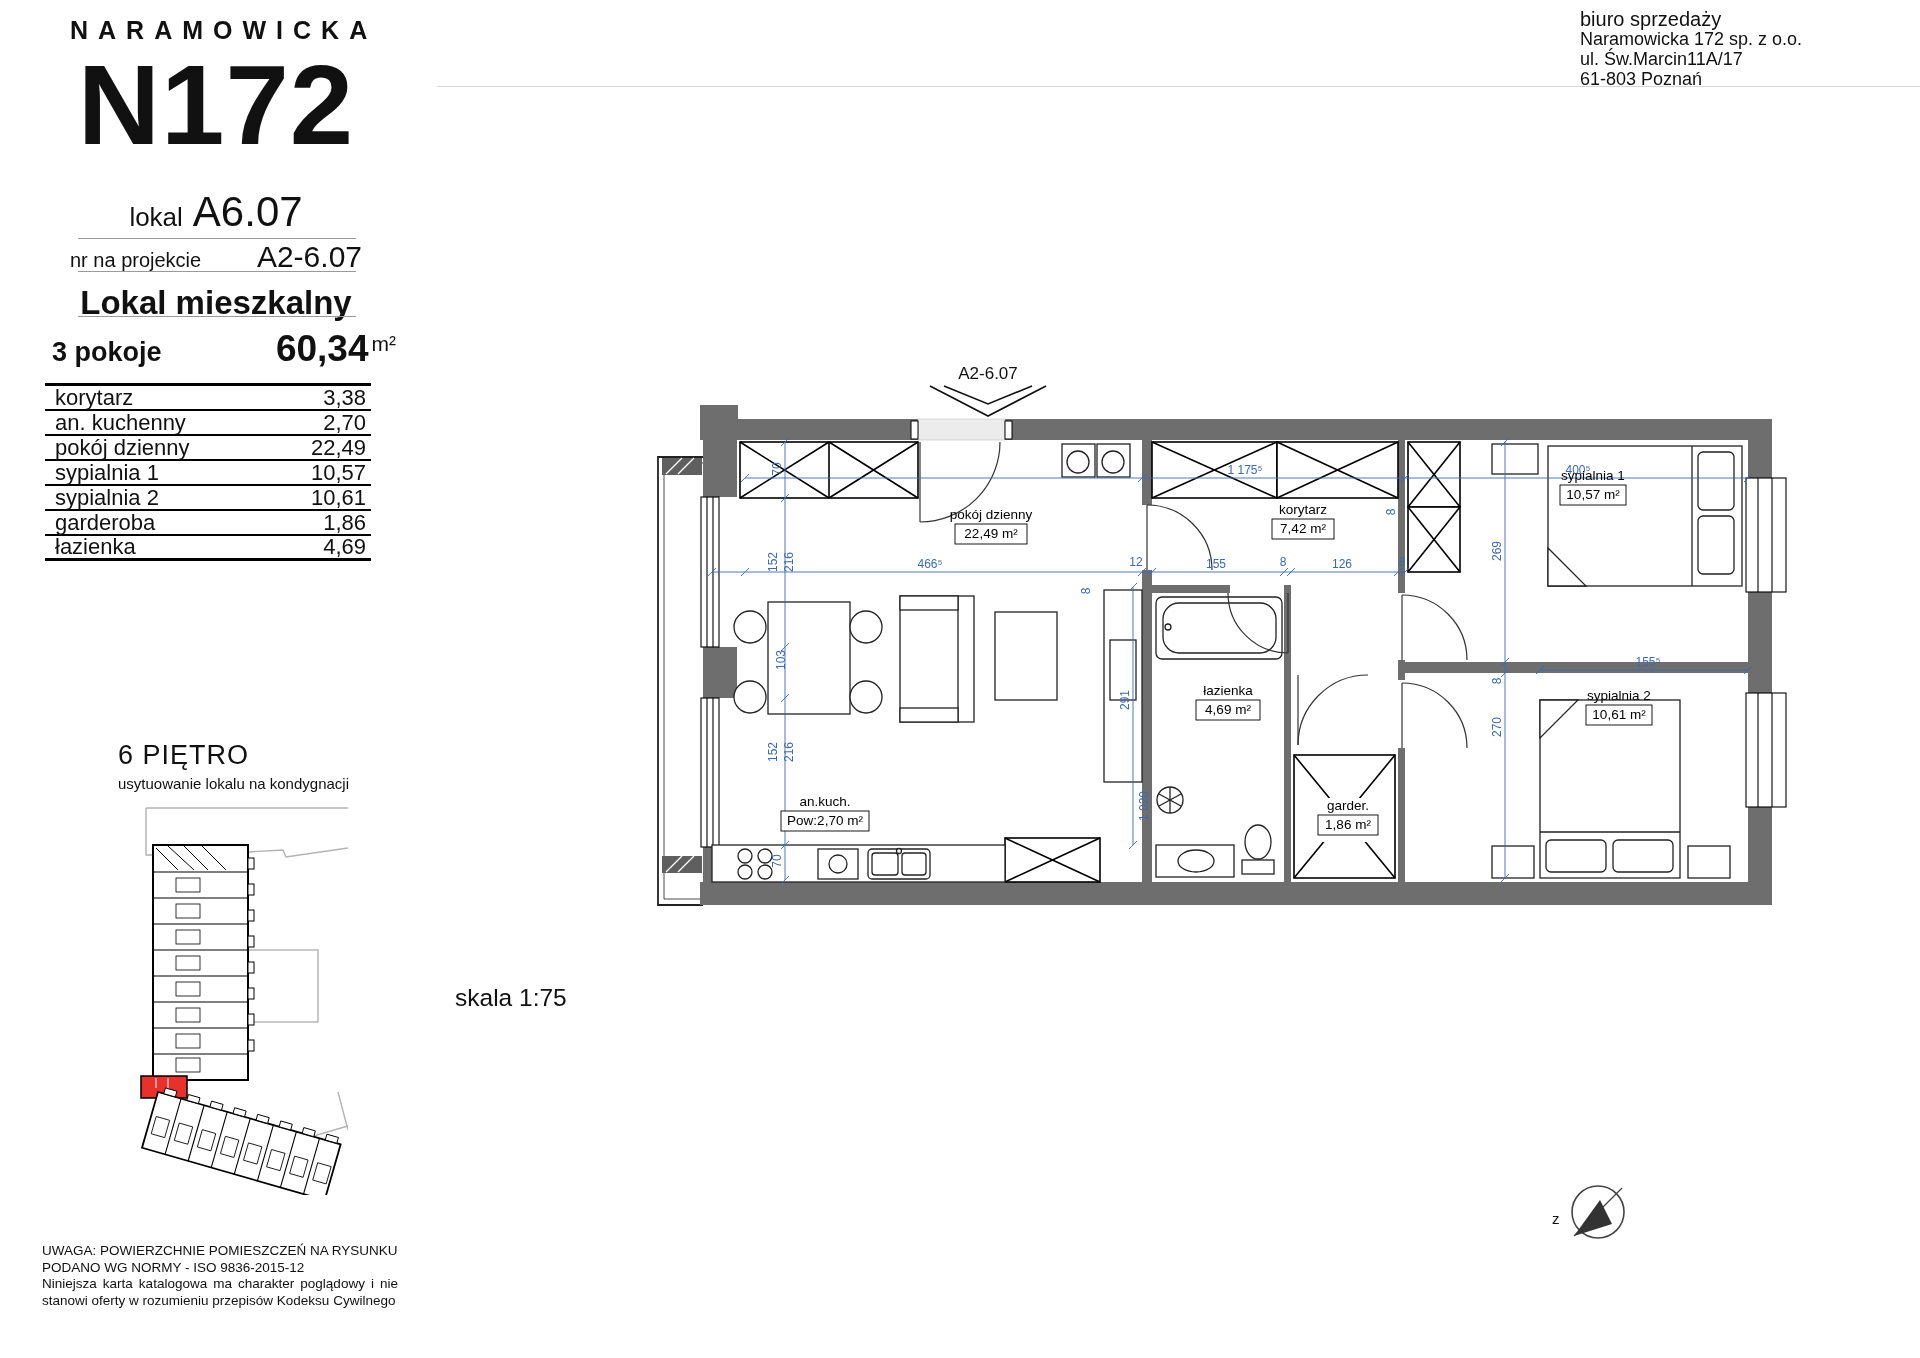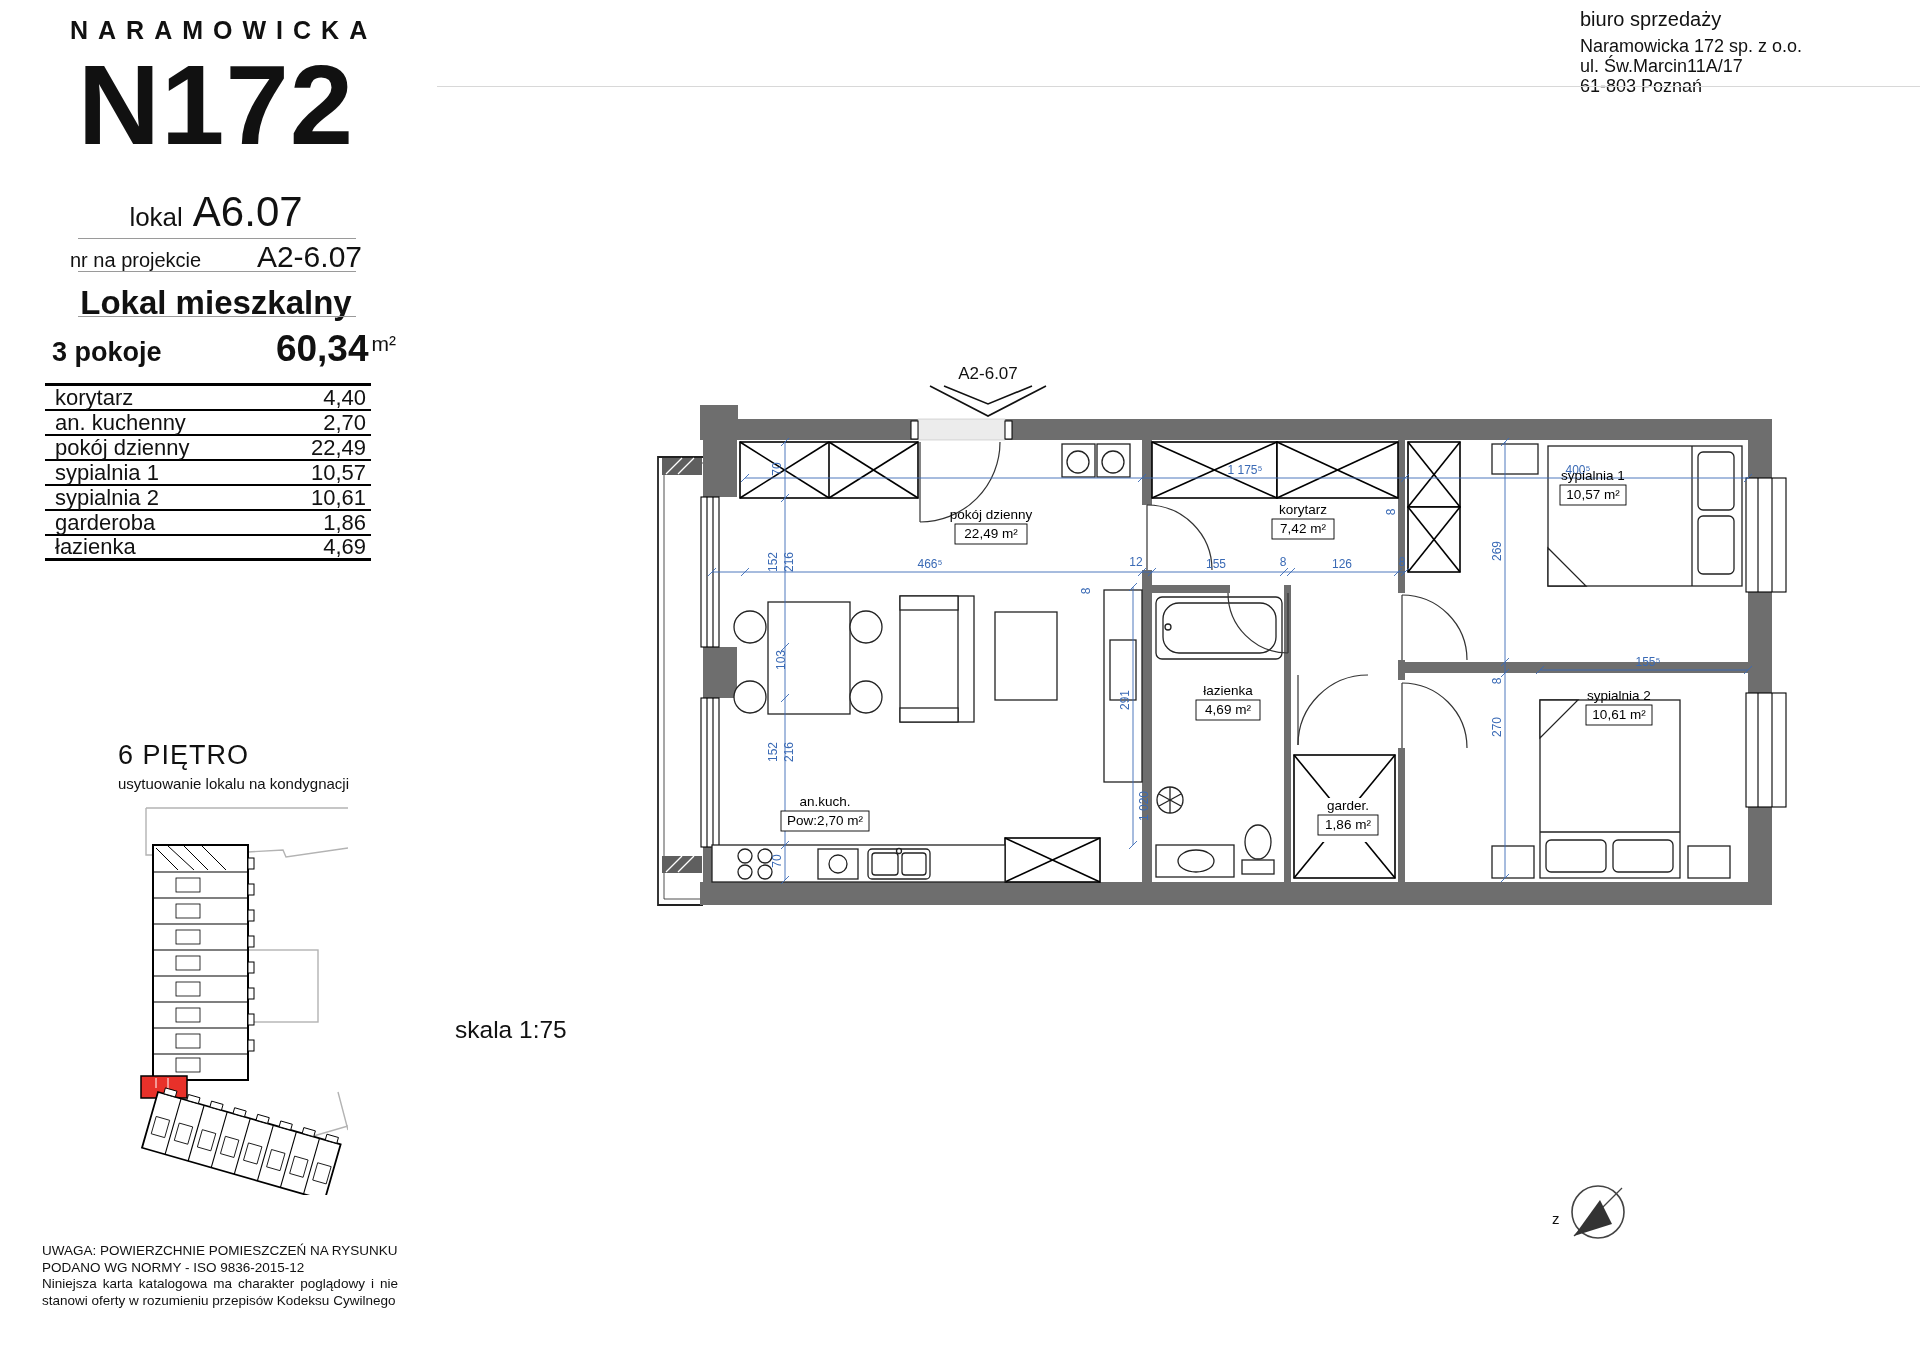--- a/index.html
+++ b/index.html
@@ -30,24 +30,24 @@
   .rt-row{display:flex;justify-content:space-between;align-items:center;height:25px;
           box-sizing:border-box;border-bottom:2px solid #000;font-size:22px;
           padding:0 5px 0 10px;}
   .rt-row:last-child{border-bottom:3px solid #000;}
   .floor-title{left:118px;top:740px;font-size:27px;letter-spacing:1px;}
   .floor-sub{left:118px;top:775px;font-size:15px;}
   .disclaimer{left:42px;top:1243px;width:356px;font-size:13.5px;line-height:16.5px;}
   .disclaimer .just{text-align:justify;}
   
   .office{left:1580px;top:9px;line-height:20px;}
-  .office .l1{font-size:20px;margin-bottom:7px;}
+  .office .l1{font-size:20px;margin-bottom:0;}
   .office .l{font-size:18px;}
   .topline{left:437px;top:86px;width:1483px;height:1px;background:#d8d8d8;}
-  .skala{left:455px;top:1016px;font-size:24.5px;}
+  .skala{left:455px;top:984px;font-size:24.5px;}
   svg text{font-family:"Liberation Sans",sans-serif;}
   .dim{font-size:12px;fill:#3a6ab5;}
   .rname{font-size:13.5px;fill:#000;}
   .rarea{font-size:13.5px;fill:#000;}
   .marker{font-size:17px;fill:#111;}
 </style>
 </head>
 <body>
 
 <div class="page">
@@ -72,21 +72,21 @@
 
   <div class="abs summary">
     <span class="rooms">3 pokoje</span>
     <span><span class="area">60,34</span><span class="unit">m²</span></span>
   </div>
 
   <div class="abs room-table">
 
   <div class="rt-row">
       <span class="rt-name">korytarz</span>
-      <span class="rt-area">4,40</span>
+      <span class="rt-area">3,38</span>
     </div>
       <div class="rt-row">
       <span class="rt-name">an. kuchenny</span>
       <span class="rt-area">2,70</span>
     </div>
       <div class="rt-row">
       <span class="rt-name">pokój dzienny</span>
       <span class="rt-area">22,49</span>
     </div>
       <div class="rt-row">

